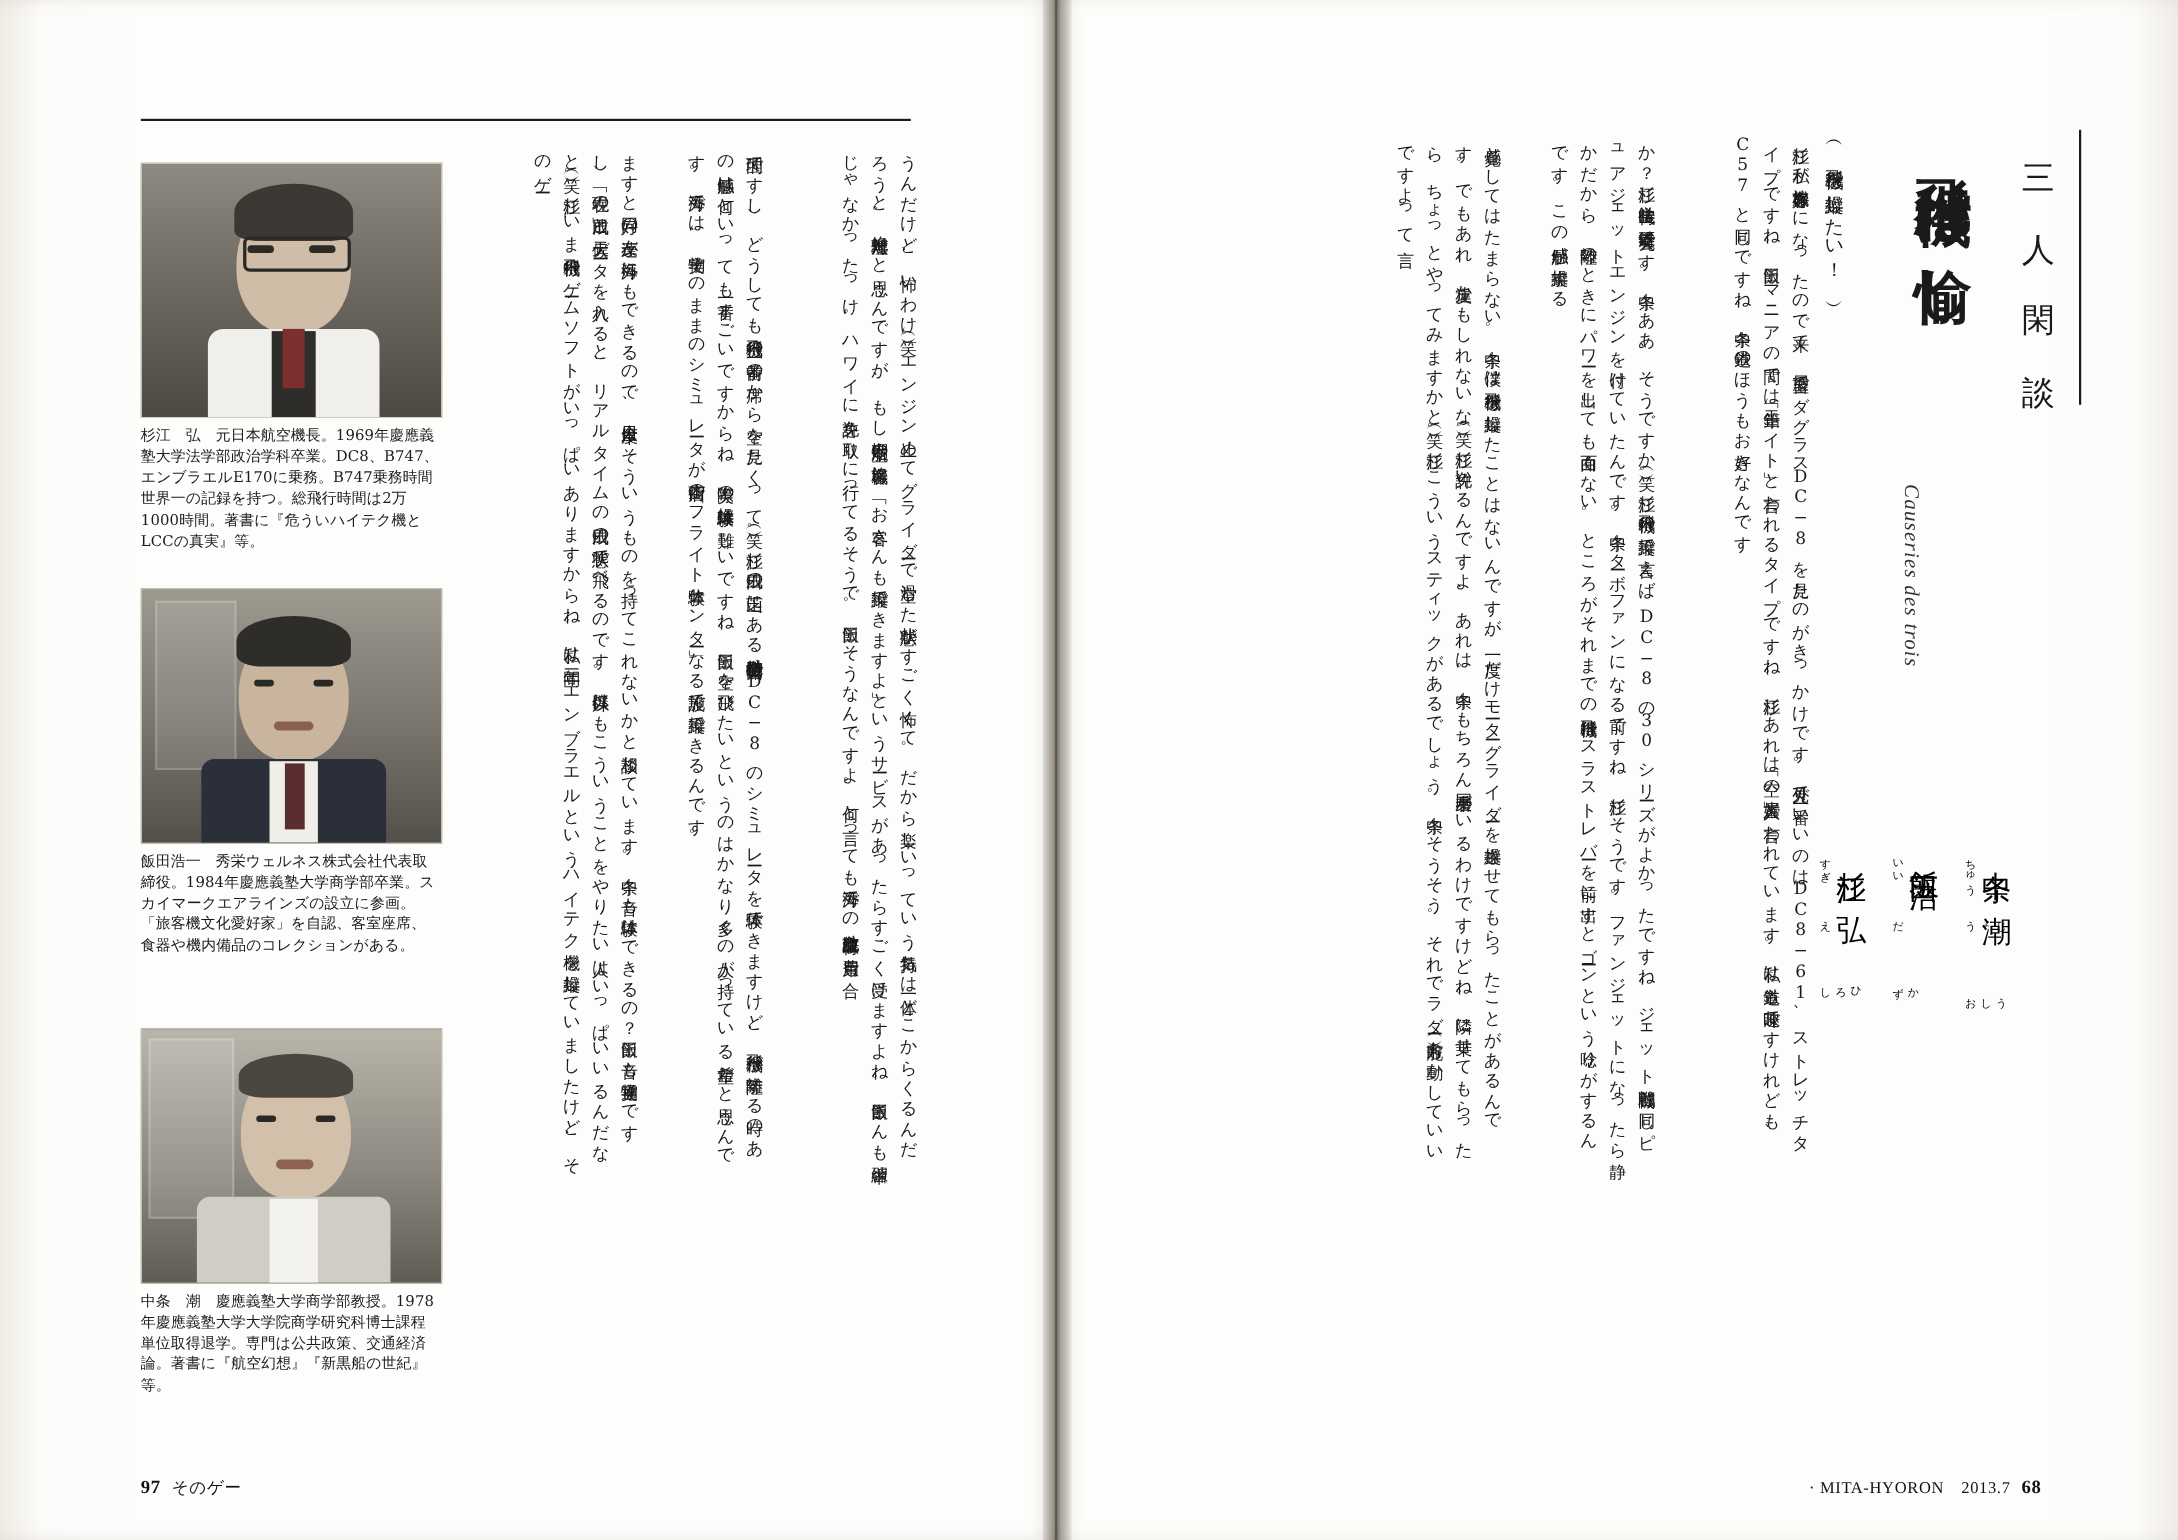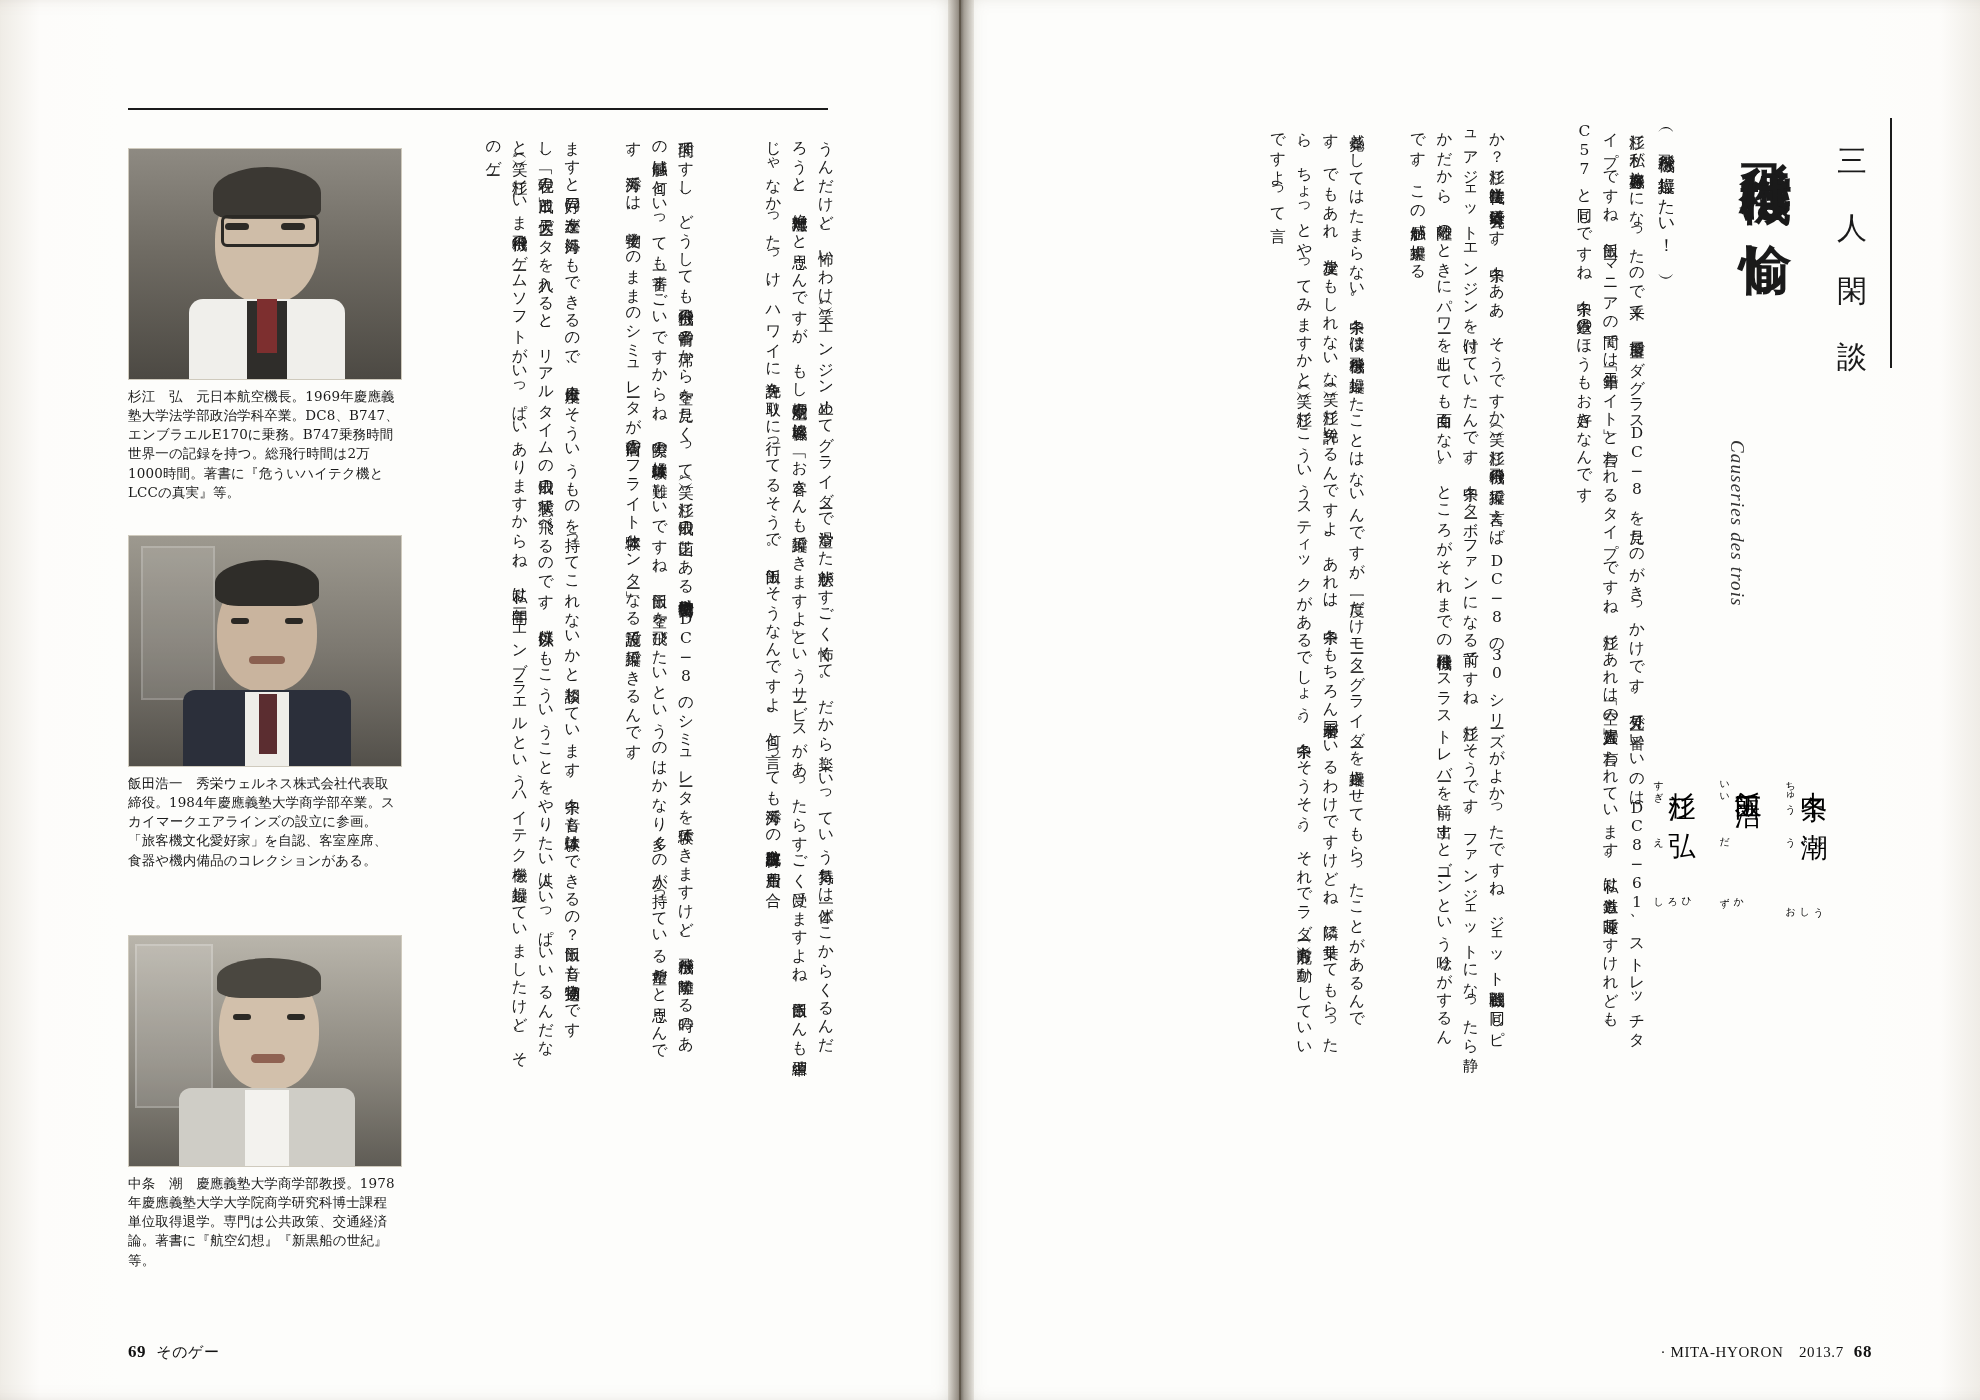--- a/index.html
+++ b/index.html
@@ -136,21 +136,21 @@
 
   .folio{
     position:absolute;bottom:38px;
     font-size:15px;color:#111;
     font-family:"Liberation Serif", serif;
     letter-spacing:.04em;
   }
   .folio-left{left:128px;}
   .folio-left .num{font-weight:700;font-size:17px;}
   .folio-left .lbl{font-family:"DejaVu Serif",serif;margin-left:10px;font-size:15px;}
-  .folio-right{right:108px;}
+  .folio-right{right:124px;}
   .folio-right .num{font-weight:700;font-size:17px;margin-left:10px;}
 
   
   .face{position:absolute;border-radius:50% 50% 45% 45%;}
 </style>
 </head>
 <body>
 
 <div class="spread">
 
@@ -242,16 +242,16 @@
       <div style="position:absolute;left:116px;top:154px;width:44px;height:84px;background:#f3f2ee;"></div>
     </div>
     <div class="cap">中条　潮　慶應義塾大学商学部教授。1978年慶應義塾大学大学院商学研究科博士課程単位取得退学。専門は公共政策、交通経済論。著書に『航空幻想』『新黒船の世紀』等。</div>
   </div>
 
   <div class="vt lcol" id="l-col1">うんだけど、怖いわけ（笑）。エンジン止めてグライダーで滑空した状態がすごく怖くて。だから楽しいっていう気持ちは一体どこからくるんだろうと。絶対無理だと思うんですが、もし定期航空の旅客機に、「お客さんも操縦できますよ」というサービスがあったらすごく受けますよね。飯田さんも練習中じゃなかったっけ。ハワイに免許を取りに行ってるそうで。飯田　そうなんですよ。何と言っても海外での航空免許取得は費用も合</div>
   <div class="vt lcol" id="l-col2">理的ですし、どうしても飛行機の一番前の席から空を見たくって（笑）。杉江　成田の芝山にある航空科学博物館でDC−8のシミュレータを体験できますけど、飛行機が離陸する時のあの感触は何といっても一番すごいですからね。実際の操縦体験は難しいですね。飯田　空を飛びたいというのはかなり多くの人が持っている希望だと思うんです。海外では、実物そのままのシミュレータが商店街の「フライト体験センター」なる施設で操縦できるんです。</div>
   <div class="vt lcol" id="l-col3">ますと同好の友達が海外にもできるので、今度日本にそういうものを持ってこれないかと相談しています。中条　音も体験はできるの？飯田　音も実物通りですし、「現在の成田」と天候データを入れると、リアルタイムの成田の状態で飛べるのです。僕以外にもこういうことをやりたい人はいっぱいいるんだなと（笑）。杉江　いま飛行機のゲームソフトがいっぱいありますからね。私は三年間、エンブラエルというハイテク機を操縦していましたけど、そのゲー</div>
 
   <div class="folio folio-left">
-    <span class="num">69</span><span class="lbl">そのゲー</span>
+    <span class="num">97</span><span class="lbl">そのゲー</span>
   </div>
 
 </div>
 
 </body></html>

